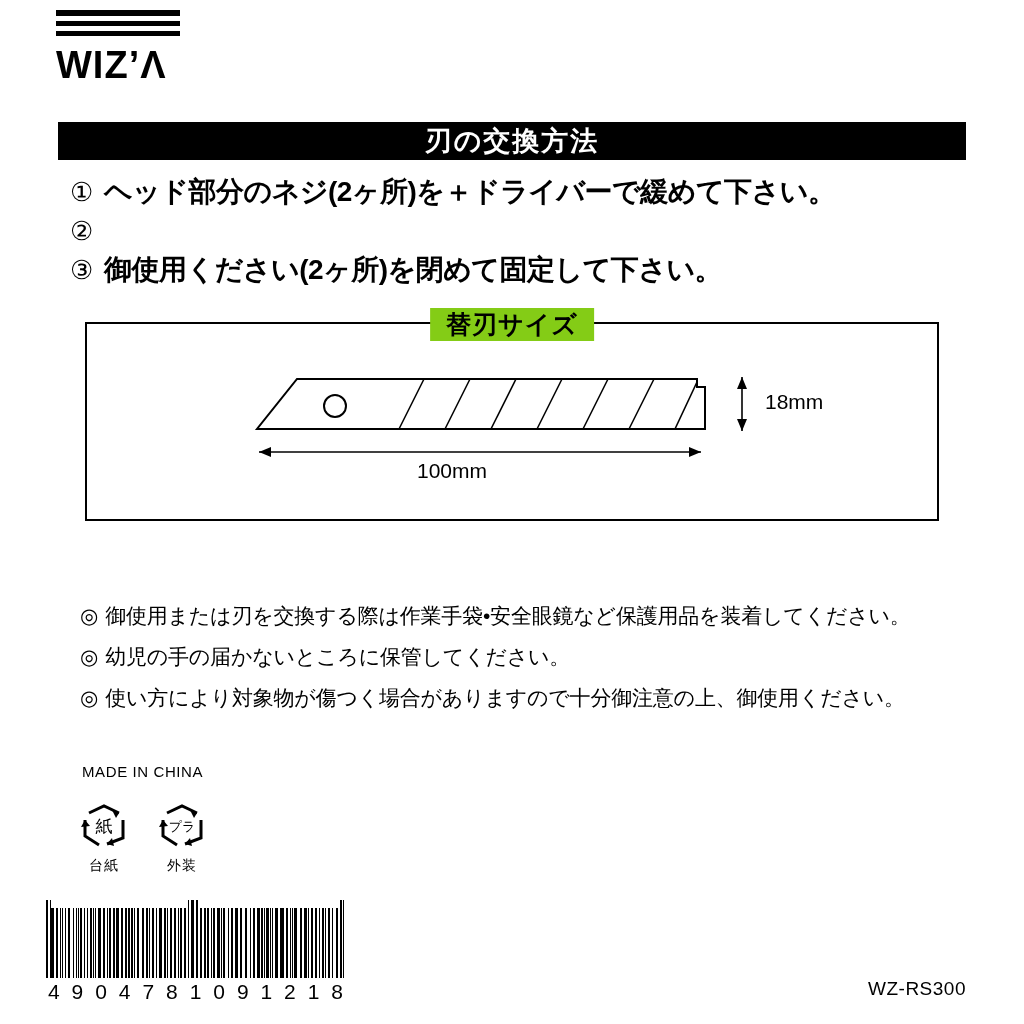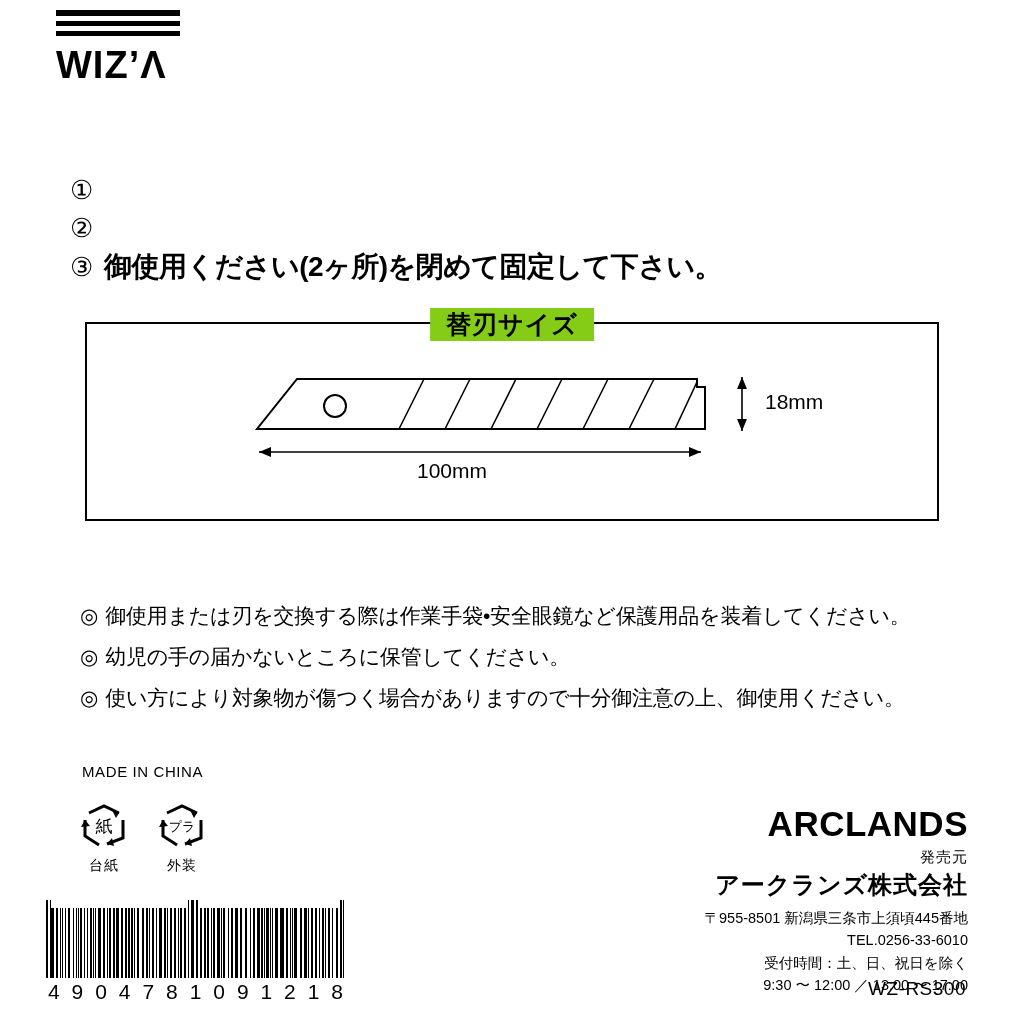--- a/index.html
+++ b/index.html
@@ -242,24 +242,28 @@
 
   <div class="logo-block">
     <div class="logo-bars">
       <div class="logo-bar b1"></div>
       <div class="logo-bar b2"></div>
       <div class="logo-bar b3"></div>
     </div>
     <div class="logo-text">WIZ’Λ</div>
   </div>
 
+  <div class="title-bar">
+    <span>刃の交換方法</span>
+  </div>
 
   <div class="steps">
     <div class="step">
       <span class="step-num">①</span>
+      <span class="step-text">ヘッド部分のネジ(2ヶ所)を＋ドライバーで緩めて下さい。</span>
     </div>
     <div class="step">
       <span class="step-num">②</span>
     </div>
     <div class="step">
       <span class="step-num">③</span>
       <span class="step-text">御使用ください(2ヶ所)を閉めて固定して下さい。</span>
     </div>
   </div>
 
@@ -436,27 +440,16 @@
         <span>1</span>
         <span>0</span>
         <span>9</span>
         <span>1</span>
         <span>2</span>
         <span>1</span>
         <span>8</span>
       </div>
   </div>
 
-  <div class="company">
-    <div class="company-logo">ARCLANDS</div>
-    <div class="company-sub">発売元</div>
-    <div class="company-name">アークランズ株式会社</div>
-    <div class="company-addr">
-      <div>〒955-8501 新潟県三条市上須頃445番地</div>
-      <div>TEL.0256-33-6010</div>
-      <div>受付時間：土、日、祝日を除く</div>
-      <div>9:30 〜 12:00 ／ 13:00 〜 17:00</div>
-    </div>
-  </div>
 
   <div class="model-code">WZ-RS300</div>
 
 </div>
 
 </body></html>

